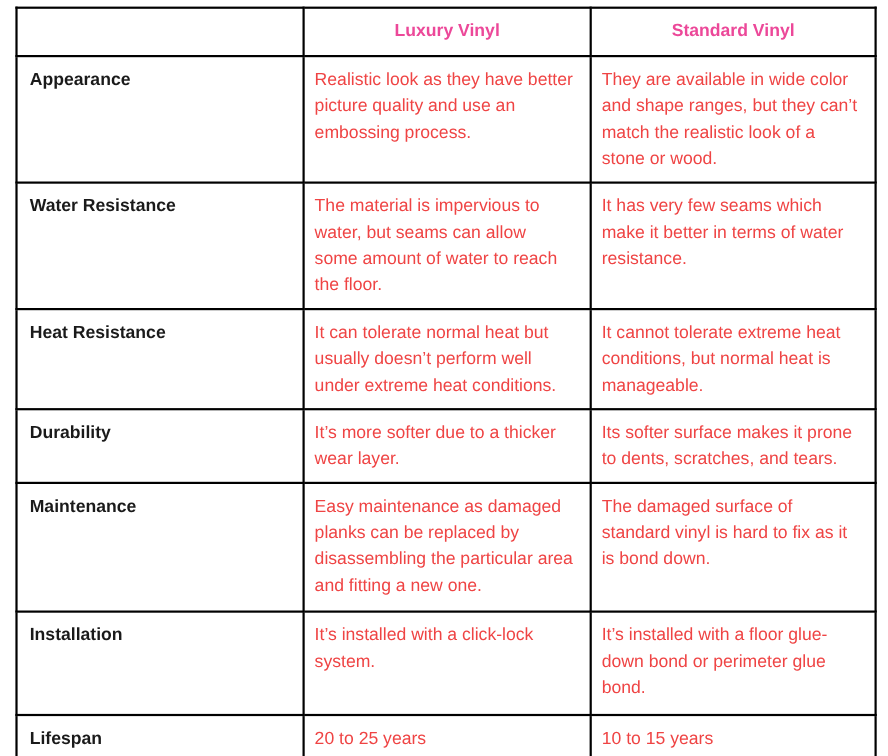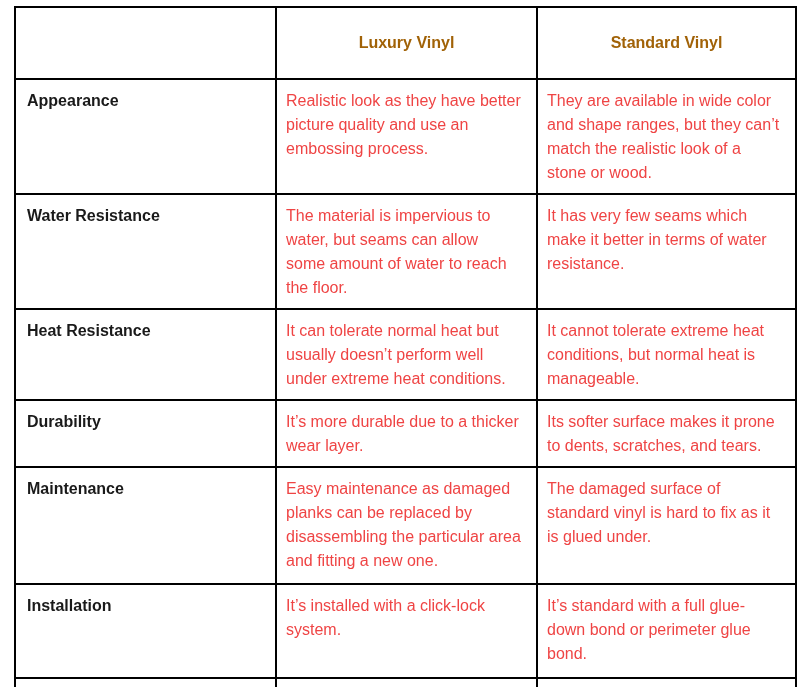--- a/index.html
+++ b/index.html
@@ -30,22 +30,22 @@
     vertical-align: top;
     font-size: 16px;
     line-height: 24px;
     overflow: hidden;
   }
   table.cmp thead th {
     height: 38px;
     vertical-align: middle;
     text-align: center;
     font-weight: bold;
-    color: #a16207;
-    padding: 16px 6px;
+    color: #ec4899;
+    padding: 2px 6px;
   }
   table.cmp td.label {
     font-weight: bold;
     color: #1a1a1a;
     padding: 9px 12px 8px 11px;
   }
   table.cmp td.body {
     font-weight: normal;
     color: #ef4444;
     padding: 9px 15px 8px 9px;
@@ -86,32 +86,32 @@
         <td class="body">The material is impervious to water, but seams can allow some amount of water to reach the floor.</td>
         <td class="body">It has very few seams which make it better in terms of water resistance.</td>
       </tr>
       <tr class="r2">
         <td class="label">Heat Resistance</td>
         <td class="body">It can tolerate normal heat but usually doesn’t perform well under extreme heat conditions.</td>
         <td class="body">It cannot tolerate extreme heat conditions, but normal heat is manageable.</td>
       </tr>
       <tr class="r3">
         <td class="label">Durability</td>
-        <td class="body">It’s more durable due to a thicker wear layer.</td>
+        <td class="body">It’s more softer due to a thicker wear layer.</td>
         <td class="body">Its softer surface makes it prone to dents, scratches, and tears.</td>
       </tr>
       <tr class="r4">
         <td class="label">Maintenance</td>
         <td class="body">Easy maintenance as damaged planks can be replaced by disassembling the particular area and fitting a new one.</td>
-        <td class="body">The damaged surface of standard vinyl is hard to fix as it is glued under.</td>
+        <td class="body">The damaged surface of standard vinyl is hard to fix as it is bond down.</td>
       </tr>
       <tr class="r5">
         <td class="label">Installation</td>
         <td class="body">It’s installed with a click-lock system.</td>
-        <td class="body">It’s standard with a full glue-down bond or perimeter glue bond.</td>
+        <td class="body">It’s installed with a floor glue-down bond or perimeter glue bond.</td>
       </tr>
       <tr class="r6">
         <td class="label">Lifespan</td>
         <td class="body">20 to 25 years</td>
         <td class="body">10 to 15 years</td>
       </tr>
     </tbody>
   </table>
 </div>
 

